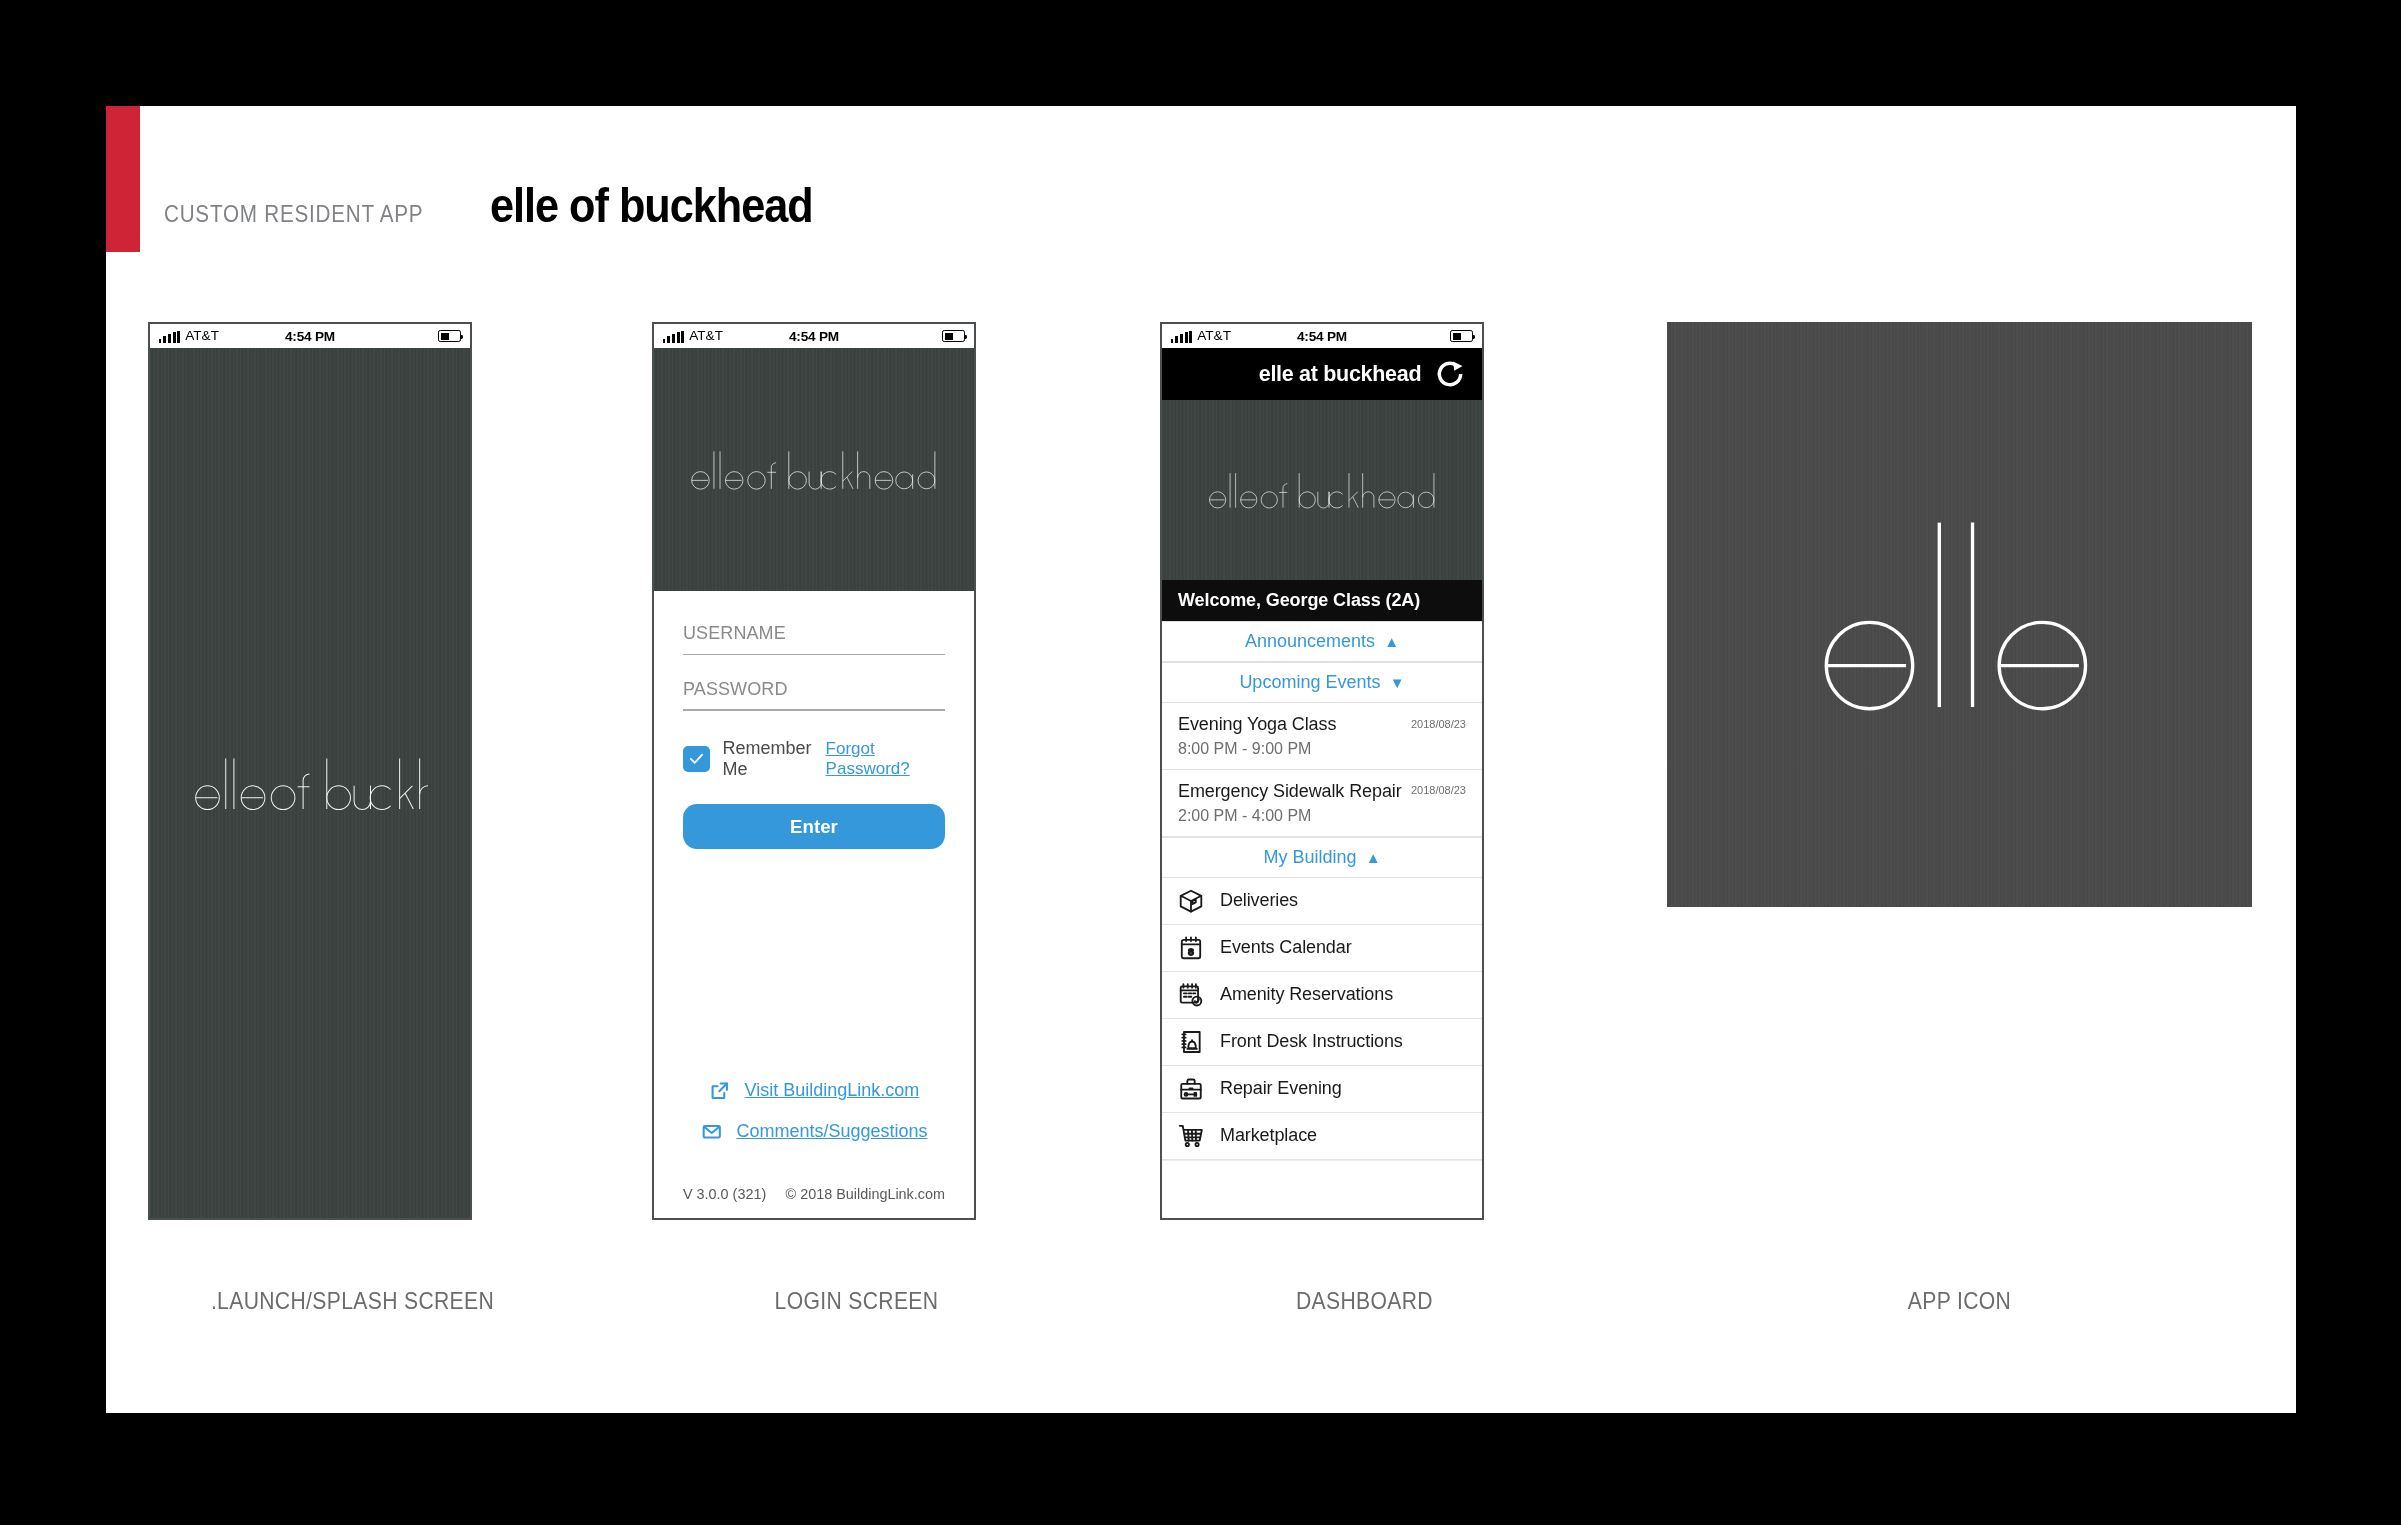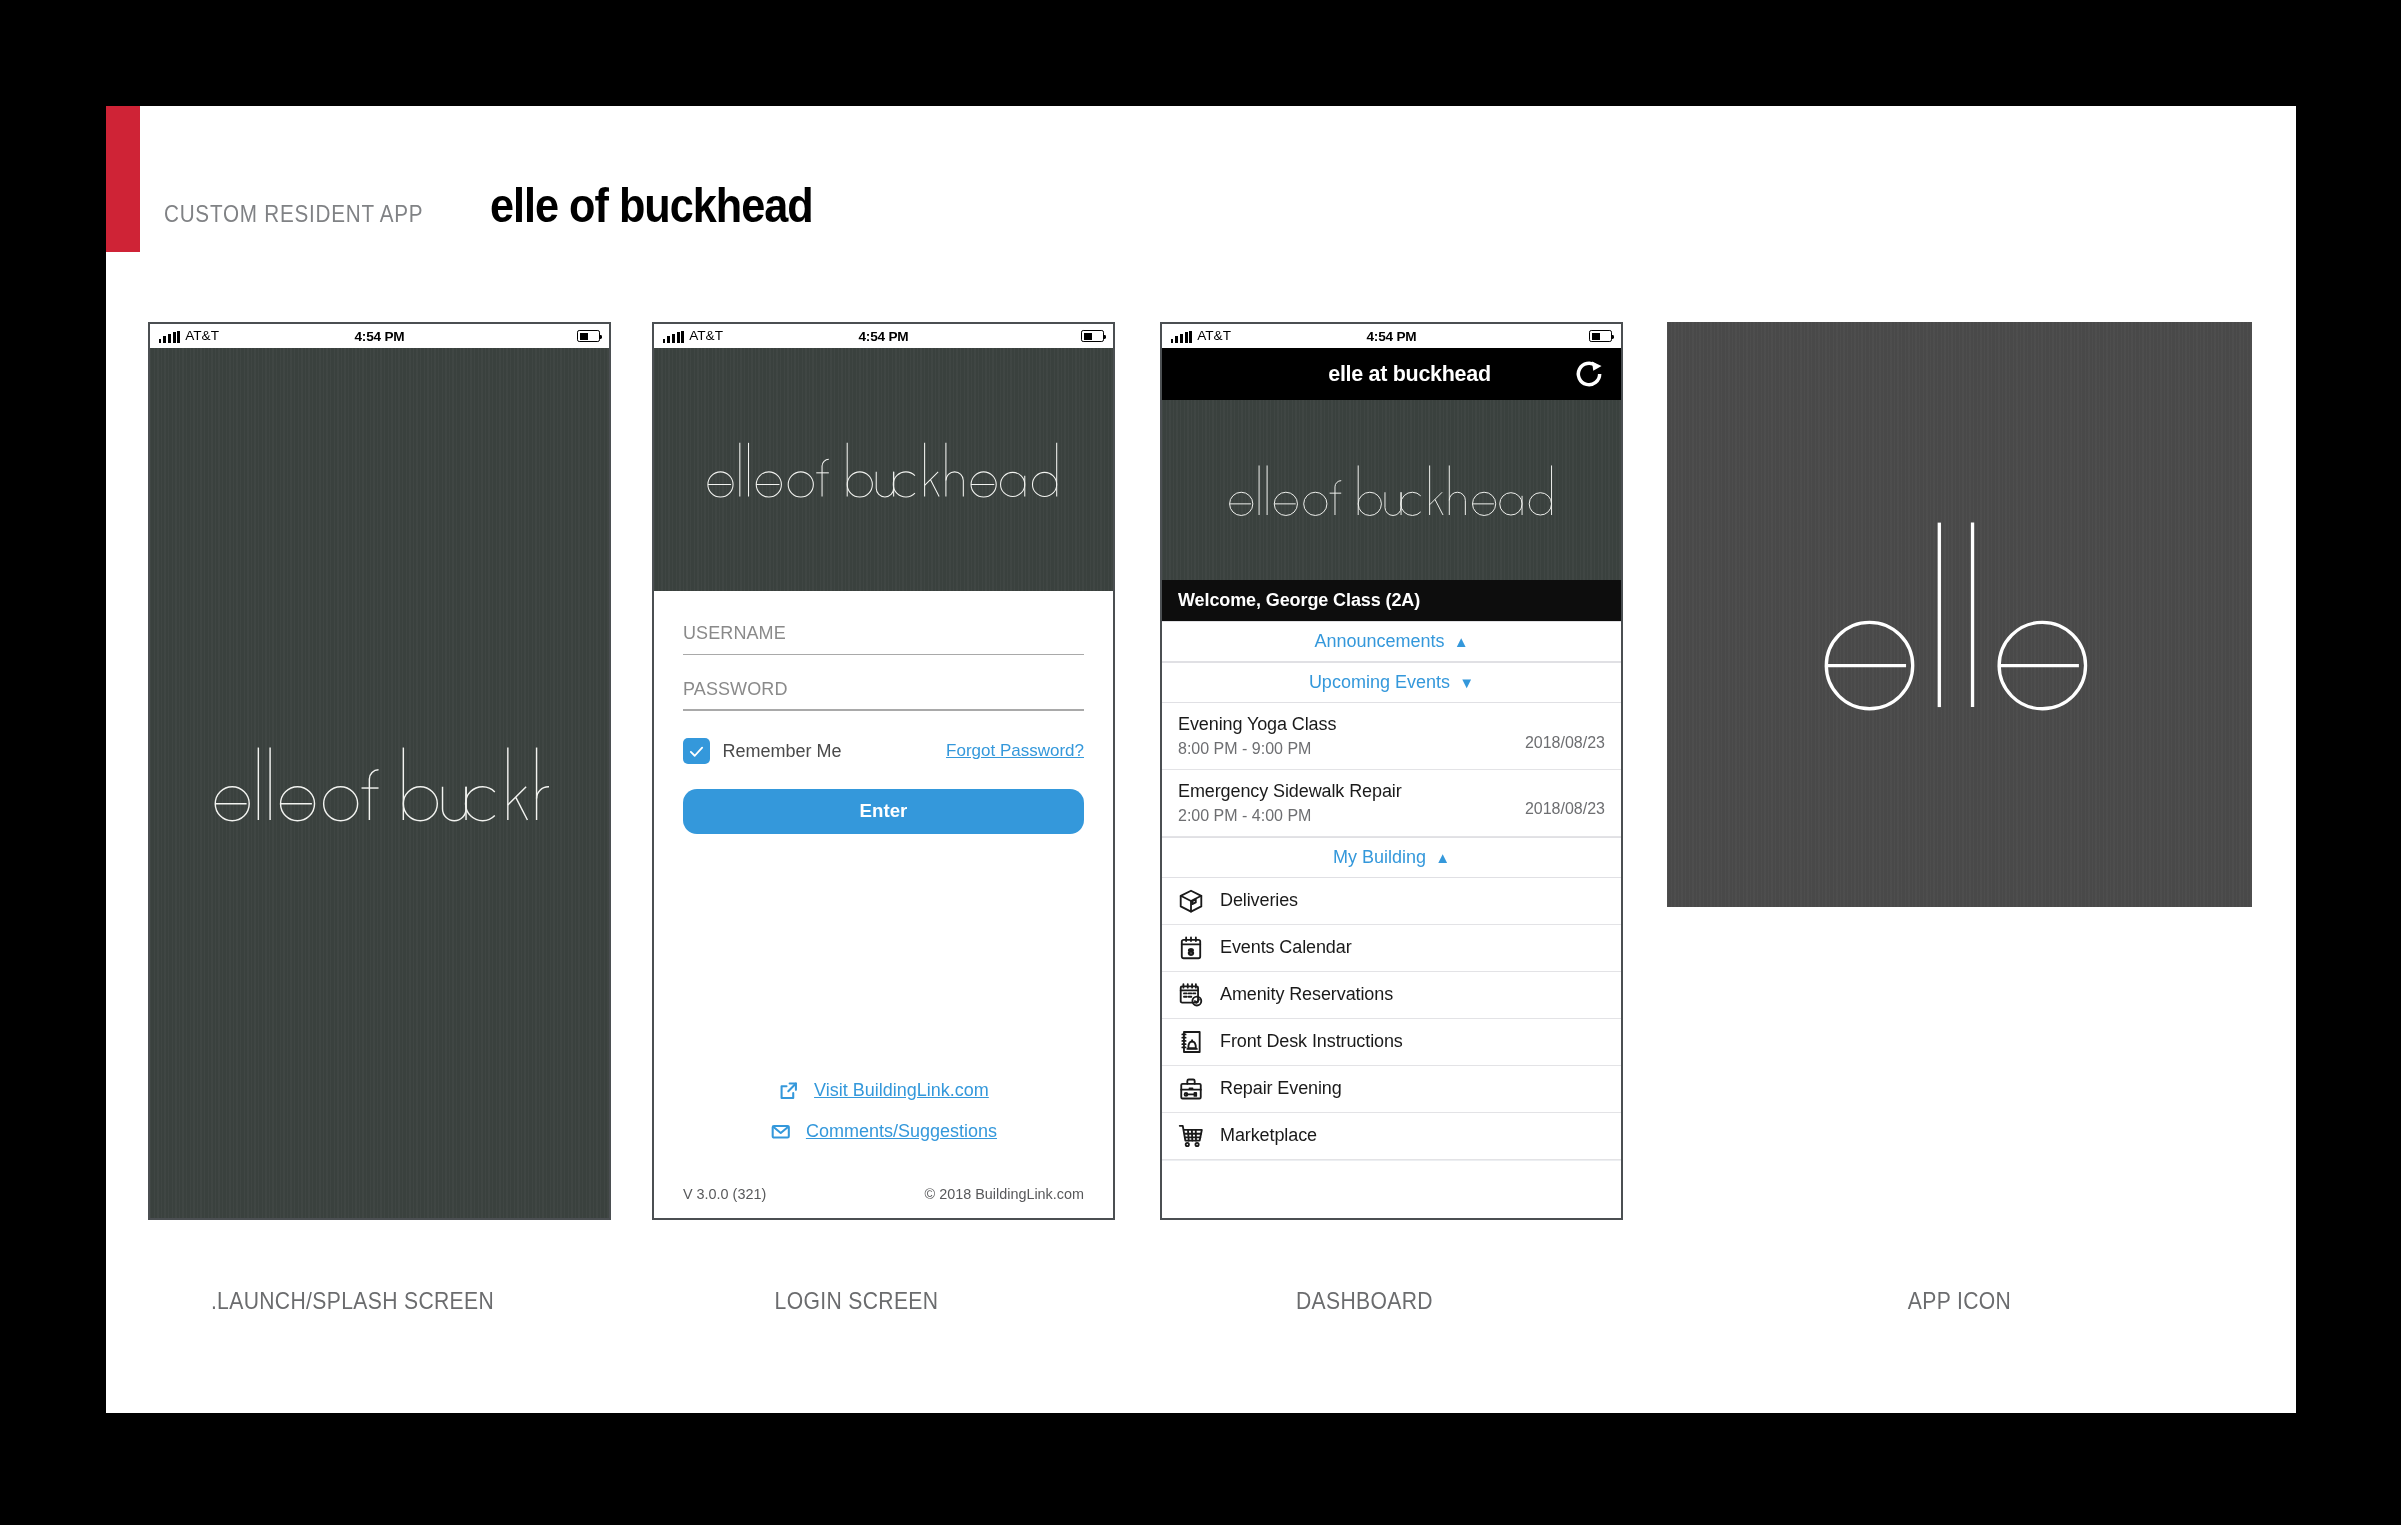--- a/index.html
+++ b/index.html
@@ -56,21 +56,21 @@
 
   
   .panel { position: absolute; top: 322px; }
   #panel-splash    { left: 148px;  width: 409px; }
   #panel-login     { left: 652px;  width: 409px; }
   #panel-dashboard { left: 1160px; width: 409px; }
   #panel-appicon   { left: 1667px; width: 585px; }
 
   
   .phone {
-    width: 463px; height: 898px;
+    width: 324px; height: 898px;
     background: #ffffff;
     border: 2.2px solid #4b4f52;
     position: relative;
     overflow: hidden;
   }
 
   
   .statusbar {
     height: 24.4px;
     background: #ffffff;
@@ -232,21 +232,21 @@
   .sec-head .caret { font-size: 15px; line-height: 1; color: #3498db; }
   .event-row {
     display: flex; align-items: flex-start;
     padding: 10.8px 16px 10.8px 16px;
     border-bottom: 0.7px solid #e3e3e6;
     min-height: 60px;
   }
   .event-main { flex: 1; }
   .event-title { font-size: 18px; color: #1a1a1a; letter-spacing: -0.1px; }
   .event-time { font-size: 16px; color: #6d6e71; margin-top: 5px; }
-  .event-date { font-size: 16px; color: #6d6e71; padding-top: 3.6px; white-space: nowrap; margin-top: 16px; }
+  .event-date { font-size: 11px; color: #6d6e71; padding-top: 3.6px; white-space: nowrap; }
   .menu-row {
     display: flex; align-items: center;
     height: 47px; padding: 0 16px;
     border-bottom: 0.7px solid #e3e3e6;
     gap: 16px;
   }
   .menu-row .mi { width: 26px; height: 26px; flex: none; display: block; }
   .menu-row .mi svg { width: 26px; height: 26px; display: block; }
   .menu-row .mi svg * { fill: none; stroke: #1a1a1a; stroke-width: 1.7; stroke-linejoin: round; stroke-linecap: round; }
   .menu-label { font-size: 18px; color: #1a1a1a; letter-spacing: -0.1px; text-align: center; }

